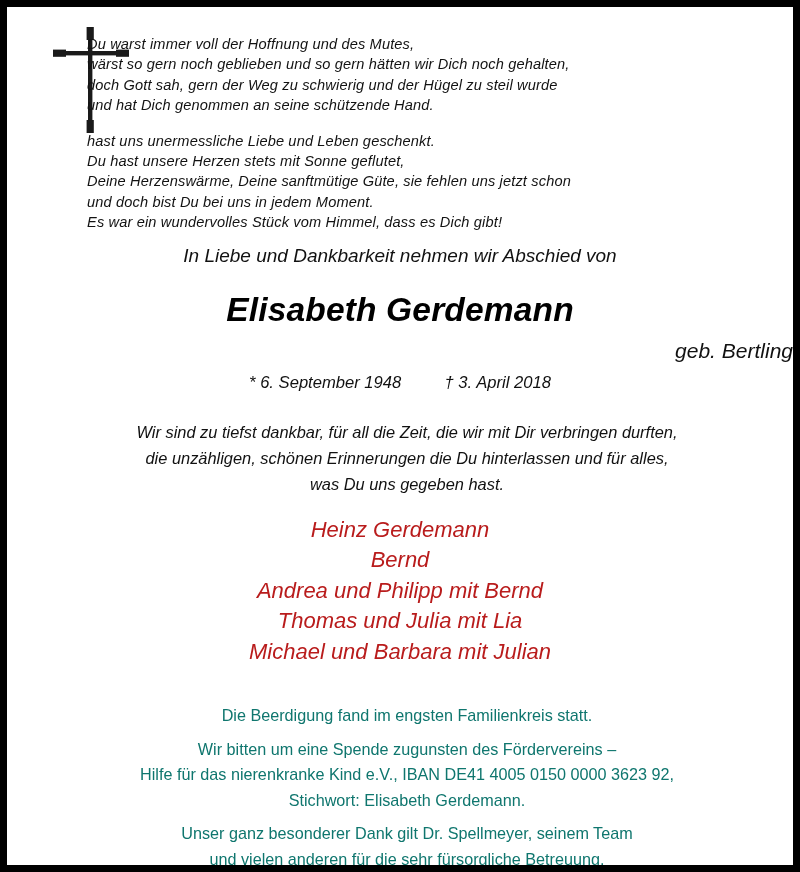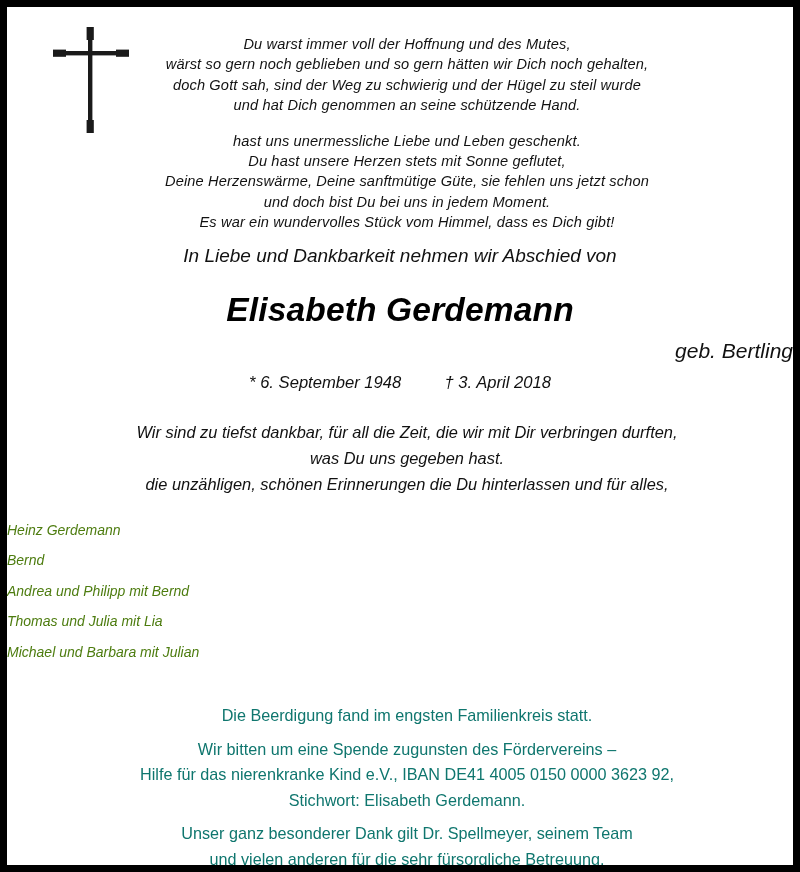--- a/index.html
+++ b/index.html
@@ -40,21 +40,20 @@
     height: 110px;
   }
   .cross svg { display: block; }
 
   
   .poem {
     position: absolute;
     left: 80px;
     top: 27px;
     width: 640px;
-    text-align: center;
     font-style: italic;
     font-size: 14.6px;
     line-height: 20.4px;
     color: #121212;
     letter-spacing: 0.01em;
   }
   .poem .stanza + .stanza {
     margin-top: 15px;
   }
   .poem .line { white-space: nowrap; }
@@ -124,25 +123,25 @@
     line-height: 26px;
     color: #111111;
   }
   .gratitude .line { white-space: nowrap; }
 
   .survivors {
     position: absolute;
     left: 0;
     top: 508px;
     width: 100%;
-    text-align: left;
-    font-style: italic;
-    font-size: 14px;
+    text-align: center;
+    font-style: italic;
+    font-size: 22px;
     line-height: 30.4px;
-    color: #4d7c0f;
+    color: #b91c1c;
   }
 
   .closing {
     position: absolute;
     left: 55px;
     top: 696px;
     width: 690px;
     text-align: center;
     font-size: 16.2px;
     line-height: 25.5px;
@@ -170,21 +169,21 @@
         <rect x="36.6" y="95" width="7.2" height="13" fill="#1a1a1a"></rect>
         <rect x="3" y="24.6" width="13" height="7.2" fill="#1a1a1a"></rect>
         <rect x="66" y="24.6" width="13" height="7.2" fill="#1a1a1a"></rect>
       </svg>
     </div>
 
     <div class="poem">
       <div class="stanza">
         <div class="line">Du warst immer voll der Hoffnung und des Mutes,</div>
         <div class="line">wärst so gern noch geblieben und so gern hätten wir Dich noch gehalten,</div>
-        <div class="line">doch Gott sah, sind der Weg zu schwierig und der Hügel zu steil wurde</div>
+        <div class="line">doch Gott sah, gern der Weg zu schwierig und der Hügel zu steil wurde</div>
         <div class="line">und hat Dich genommen an seine schützende Hand.</div>
       </div>
       <div class="stanza">
         <div class="line">hast uns unermessliche Liebe und Leben geschenkt.</div>
         <div class="line">Du hast unsere Herzen stets mit Sonne geflutet,</div>
         <div class="line">Deine Herzenswärme, Deine sanftmütige Güte, sie fehlen uns jetzt schon</div>
         <div class="line">und doch bist Du bei uns in jedem Moment.</div>
         <div class="line">Es war ein wundervolles Stück vom Himmel, dass es Dich gibt!</div>
       </div>
     </div>
@@ -195,22 +194,22 @@
     <div class="maiden-name">geb. Bertling</div>
 
     <div class="life-dates">
       <span>* 6. September 1948</span>
       <span class="date-gap"></span>
       <span>† 3. April 2018</span>
     </div>
 
     <div class="gratitude">
       <div class="line">Wir sind zu tiefst dankbar, für all die Zeit, die wir mit Dir verbringen durften,</div>
+      <div class="line">die unzähligen, schönen Erinnerungen die Du hinterlassen und für alles,</div>
       <div class="line">was Du uns gegeben hast.</div>
-      <div class="line">die unzähligen, schönen Erinnerungen die Du hinterlassen und für alles,</div>
     </div>
 
     <div class="survivors">
       <div>Heinz Gerdemann</div>
       <div>Bernd</div>
       <div>Andrea und Philipp mit Bernd</div>
       <div>Thomas und Julia mit Lia</div>
       <div>Michael und Barbara mit Julian</div>
     </div>
 

